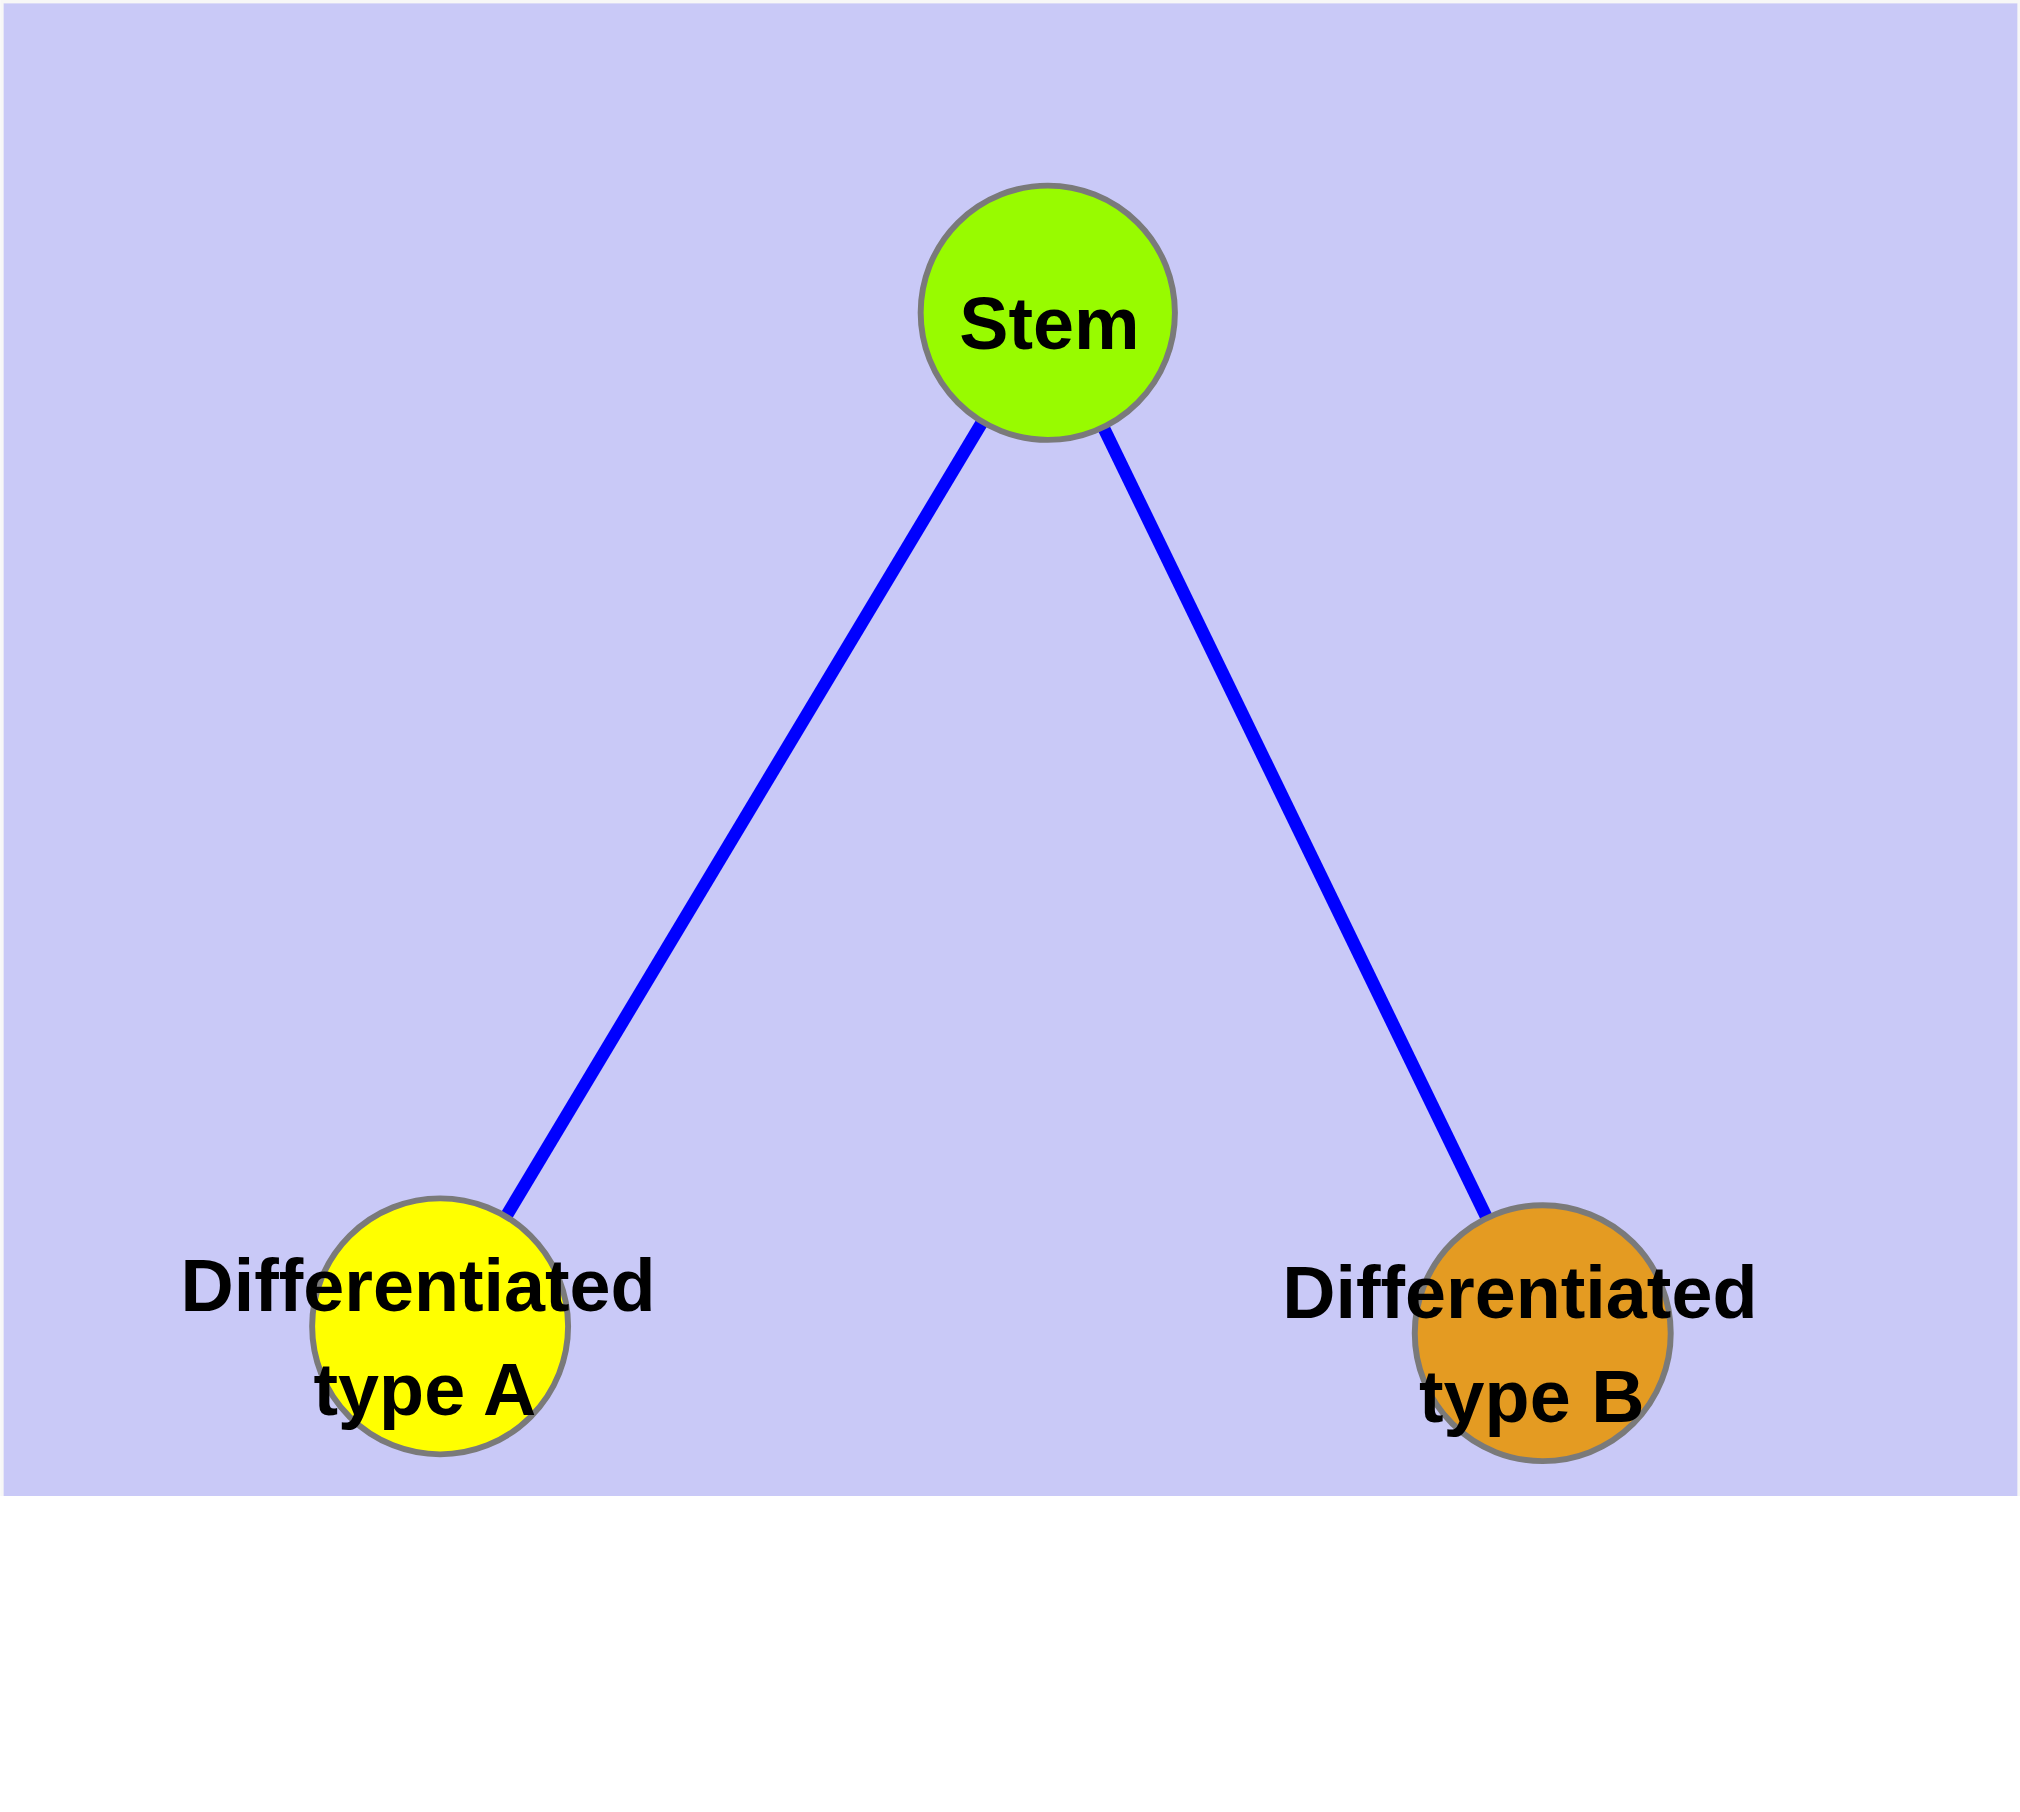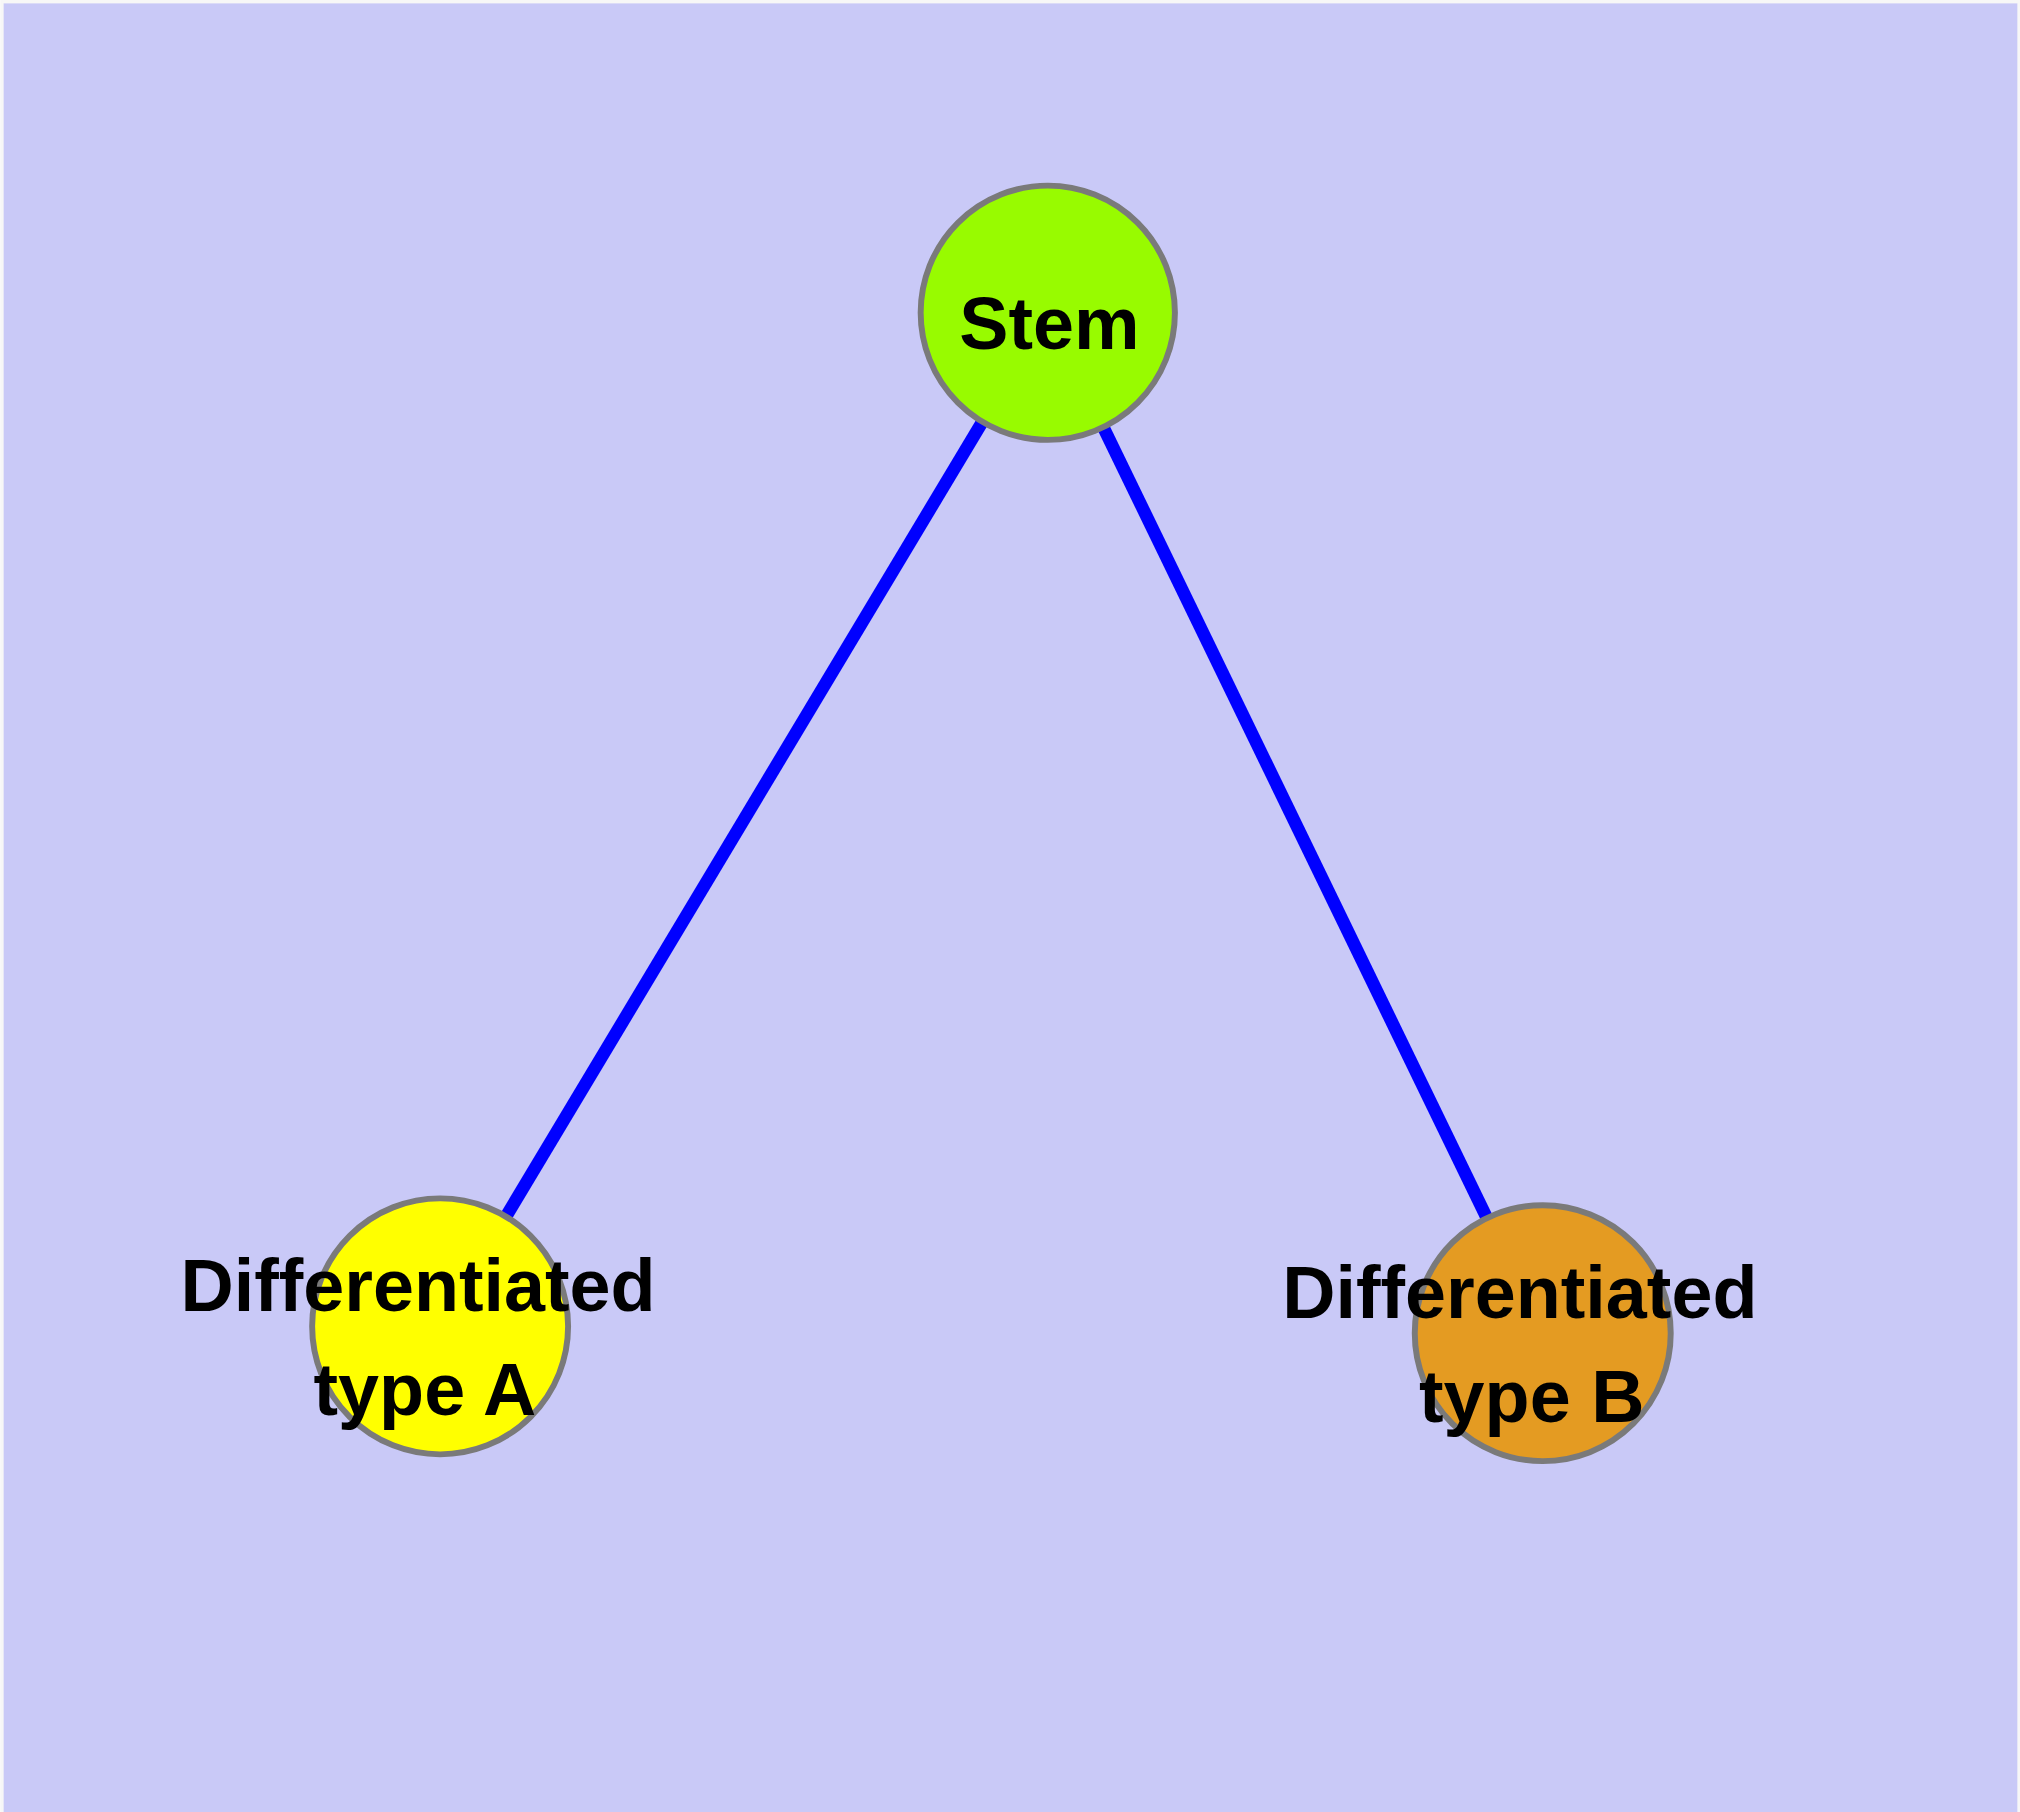--- a/index.html
+++ b/index.html
@@ -2,21 +2,21 @@
 <html style="font-size:13.6px"><head>
   <meta charset="utf-8">
   <style>
     html, body {
       margin: 0;
       padding: 0;
       background: #ffffff;
     }
     .canvas-wrap {
       width: 2021px;
-      height: 1812px;
+      height: 1496px;
       overflow: hidden;
     }
     svg {
       display: block;
     }
     .edge {
       stroke-width: 15;
       stroke-linecap: butt;
       fill: none;
     }

